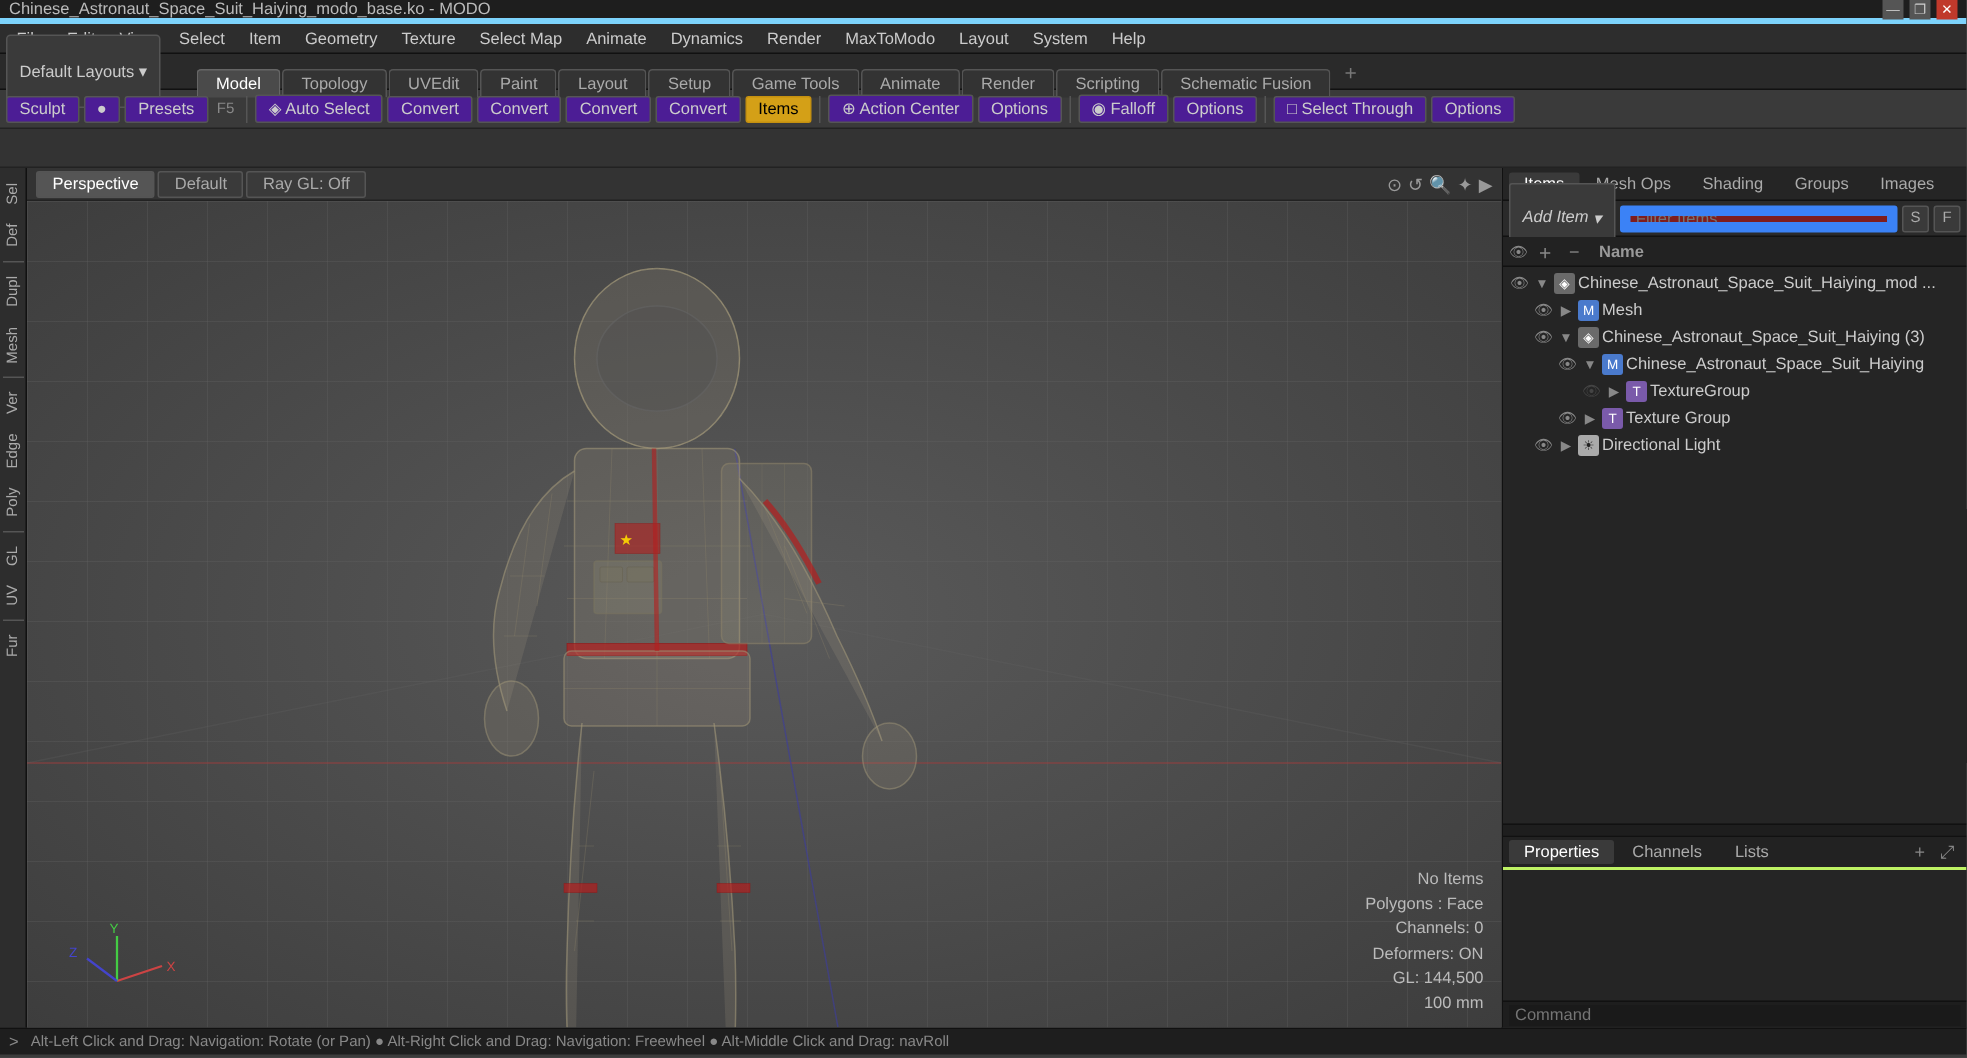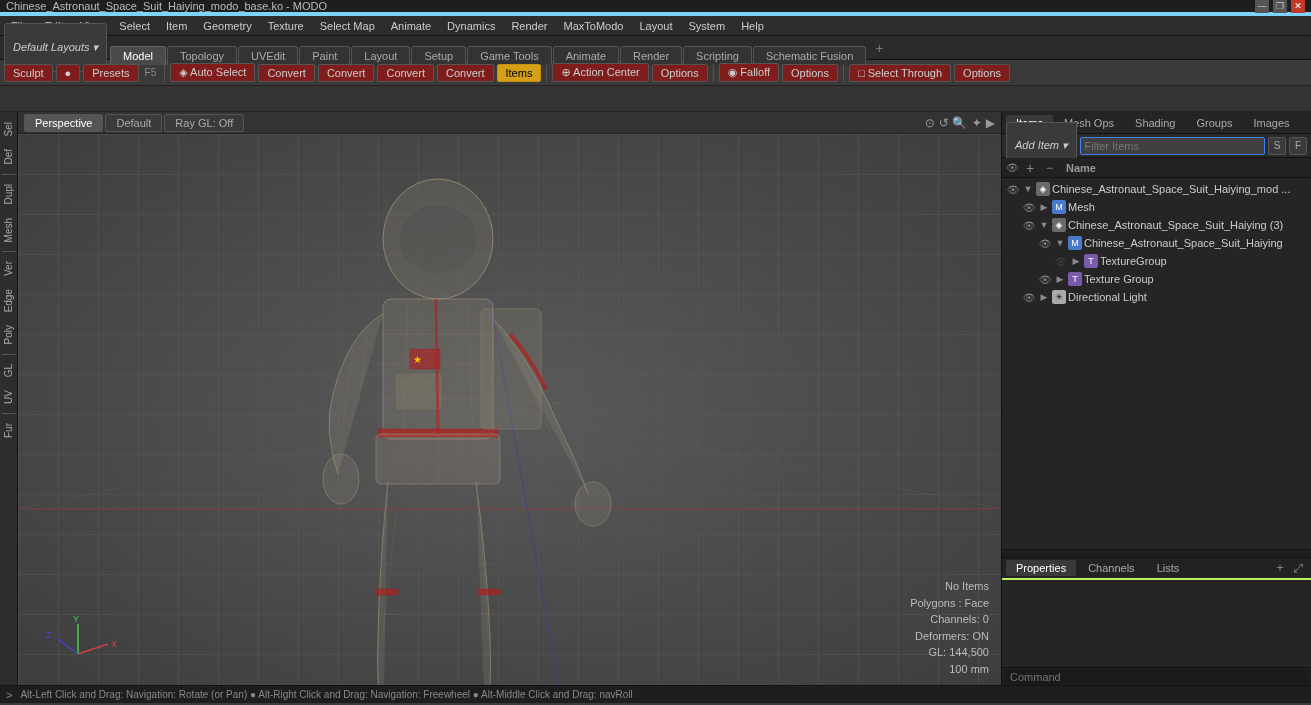--- a/index.html
+++ b/index.html
@@ -104,21 +104,21 @@
       display: flex;
       align-items: center;
       padding: 0 4px;
       gap: 3px;
       border-bottom: 1px solid #222;
     }
     .tool-btn {
       padding: 2px 8px;
       font-size: 11px;
       color: #ccc;
-      background: #7f1d1d;
+      background: #4c1d95;
       border: 1px solid #555;
       border-radius: 2px;
       cursor: pointer;
       white-space: nowrap;
     }
     .tool-btn.active {
       background: #d4a017;
       color: #000;
       border-color: #c49010;
     }
@@ -286,22 +286,22 @@
       border-radius: 2px;
       cursor: pointer;
       display: flex;
       align-items: flex-start;
       gap: 3px;
       font-style: italic;
     }
     .items-filter {
       flex: 1;
       height: 18px;
-      background: #404040;
-      border: 1px solid #3b82f6;
+      background: #7f1d1d;
+      border: 7px solid #3b82f6;
       color: #ccc;
       font-size: 11px;
       padding: 0 4px;
       border-radius: 2px;
       outline: none;
     }
     .items-icon-btn {
       width: 18px;
       height: 18px;
       background: #3a3a3a;
@@ -507,21 +507,21 @@
     <div class="menu-item">Animate</div>
     <div class="menu-item">Dynamics</div>
     <div class="menu-item">Render</div>
     <div class="menu-item">MaxToModo</div>
     <div class="menu-item">Layout</div>
     <div class="menu-item">System</div>
     <div class="menu-item">Help</div>
   </div>
 
 <div id="tab-bar">
-  <div style="padding:17px 8px;font-size:11px;color:#ccc;background:#3a3a3a;border:1px solid #555;border-radius:3px;margin-right:2px;cursor:pointer;font-style:italic;">Default Layouts ▾</div>
+  <div style="padding:17px 8px;font-size:11px;color:#ccc;background:#3a3a3a;border:1px solid #555;border-radius:3px;margin-right:23px;cursor:pointer;">Default Layouts ▾</div>
 <div class="tab-item active">Model</div>
     <div class="tab-item">Topology</div>
     <div class="tab-item">UVEdit</div>
     <div class="tab-item">Paint</div>
     <div class="tab-item">Layout</div>
     <div class="tab-item">Setup</div>
     <div class="tab-item">Game Tools</div>
     <div class="tab-item">Animate</div>
     <div class="tab-item">Render</div>
     <div class="tab-item">Scripting</div>

